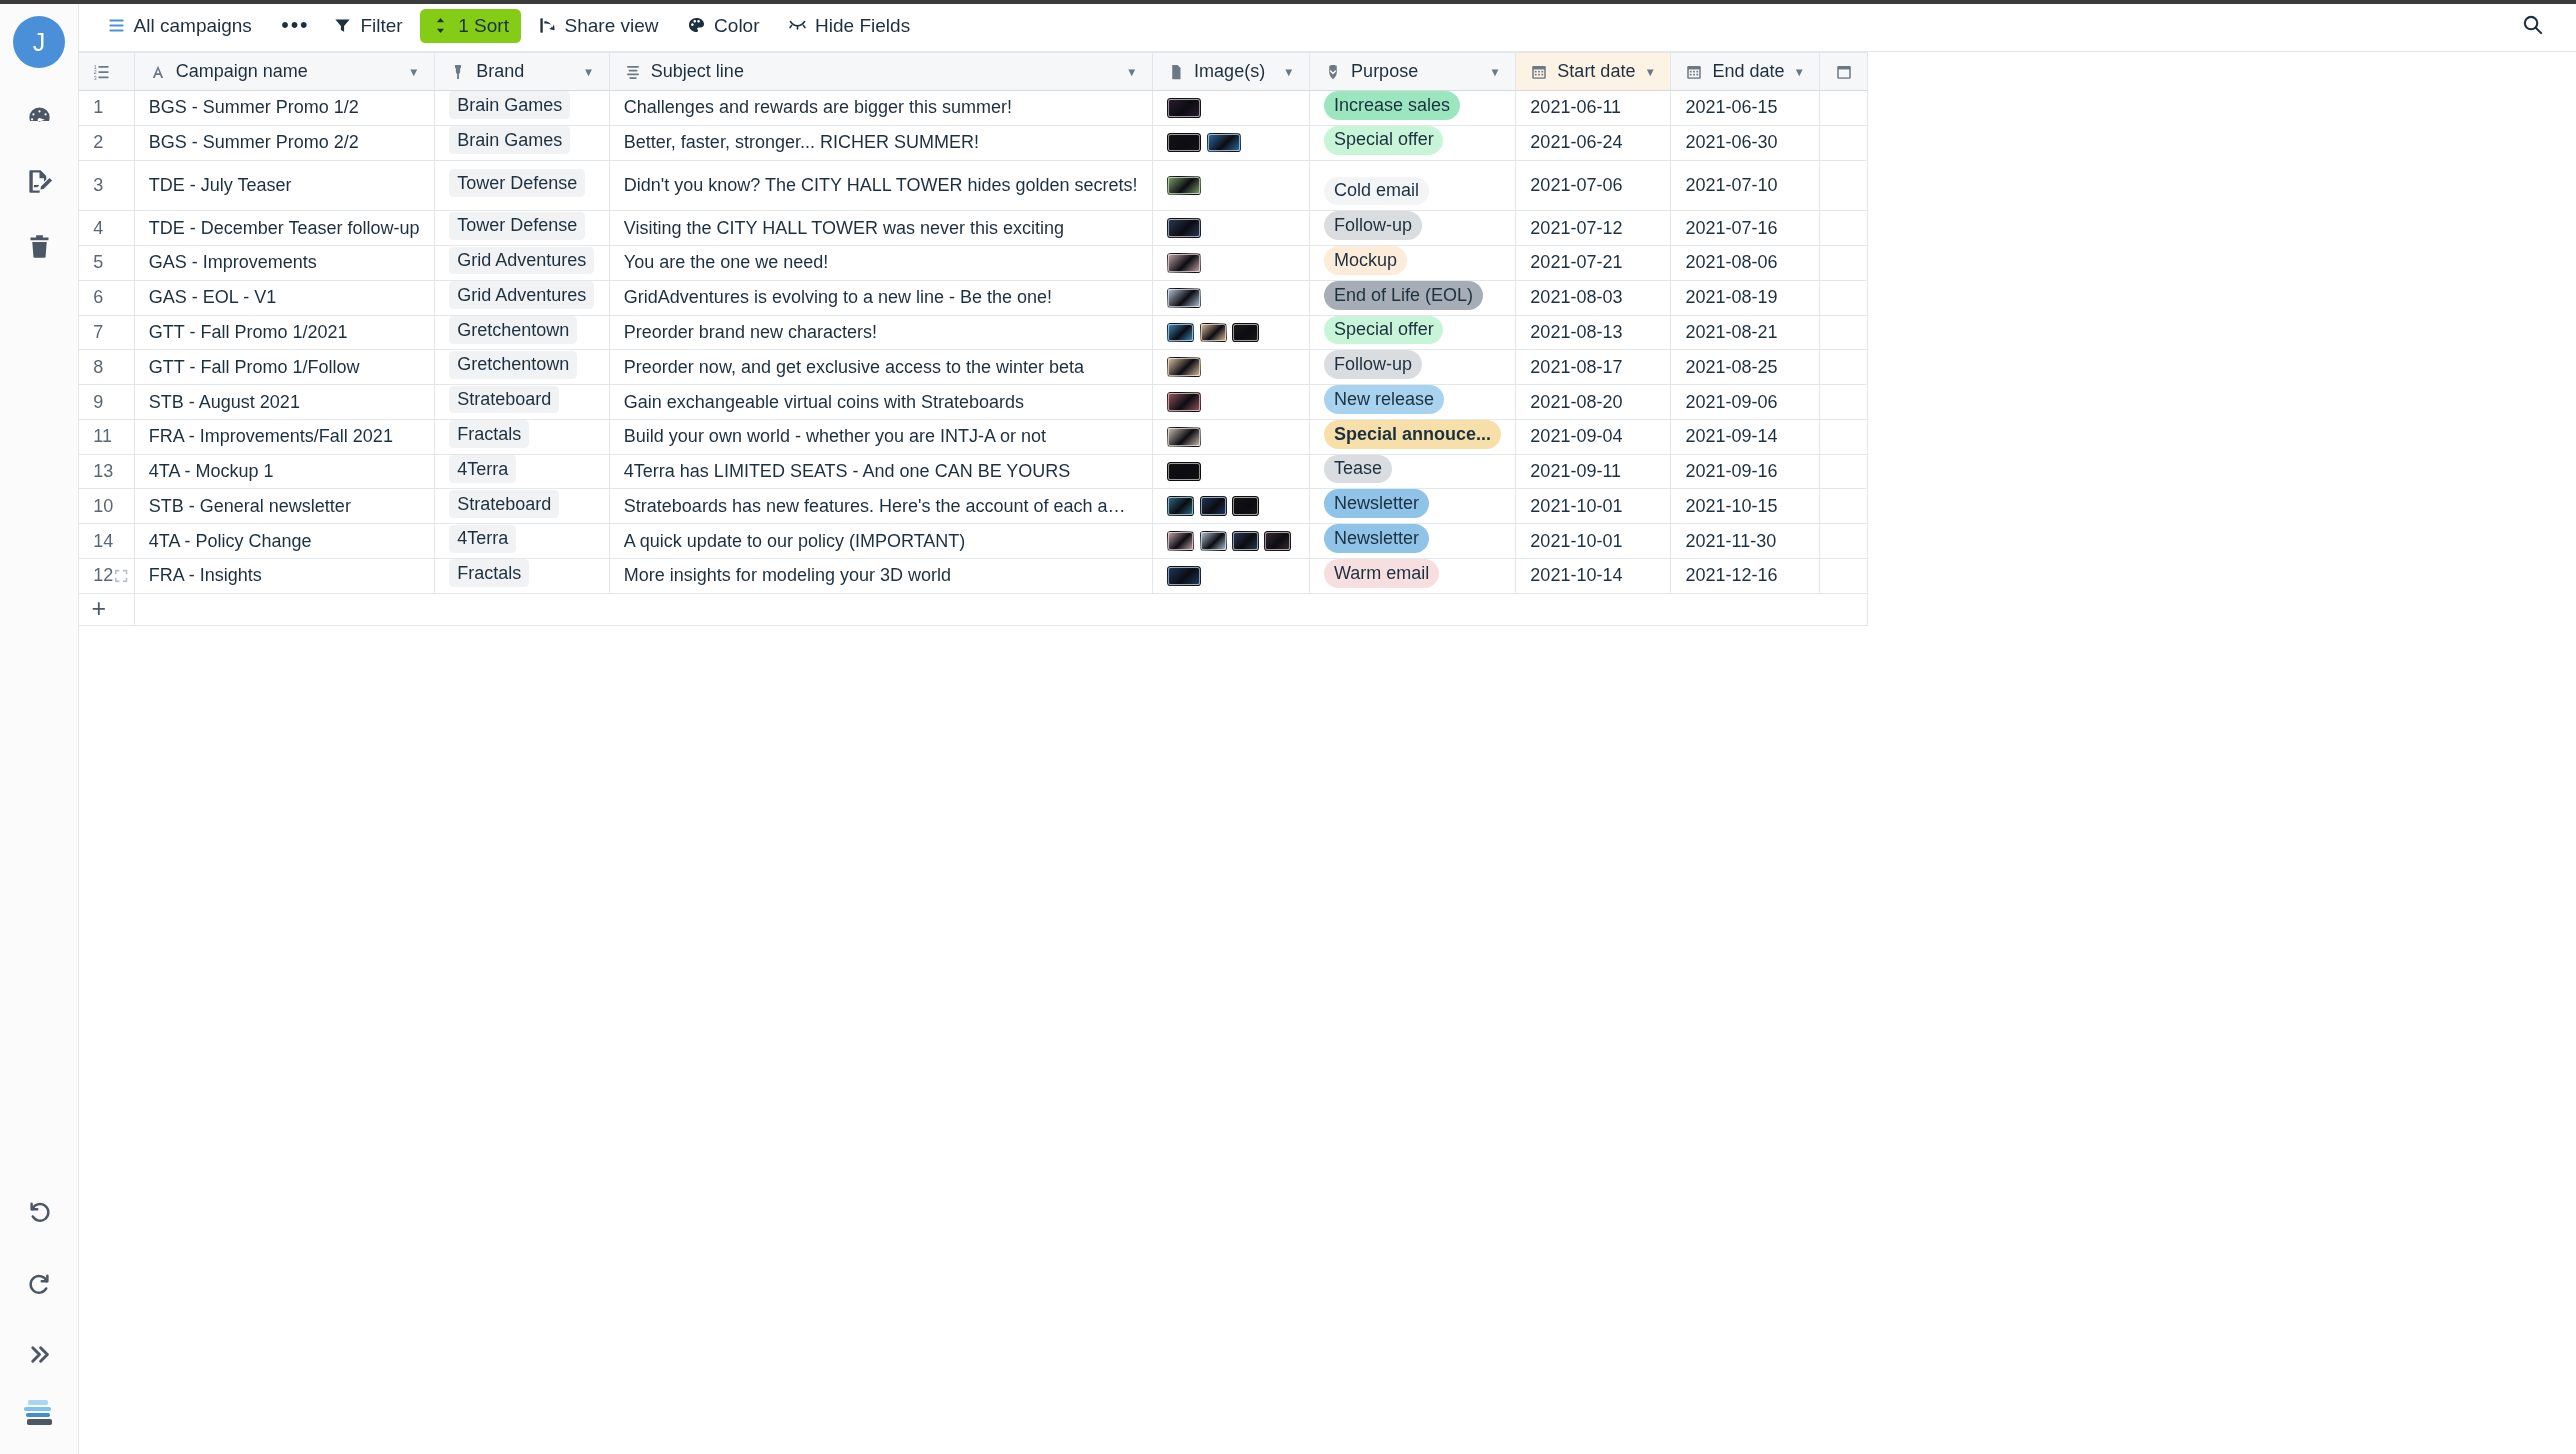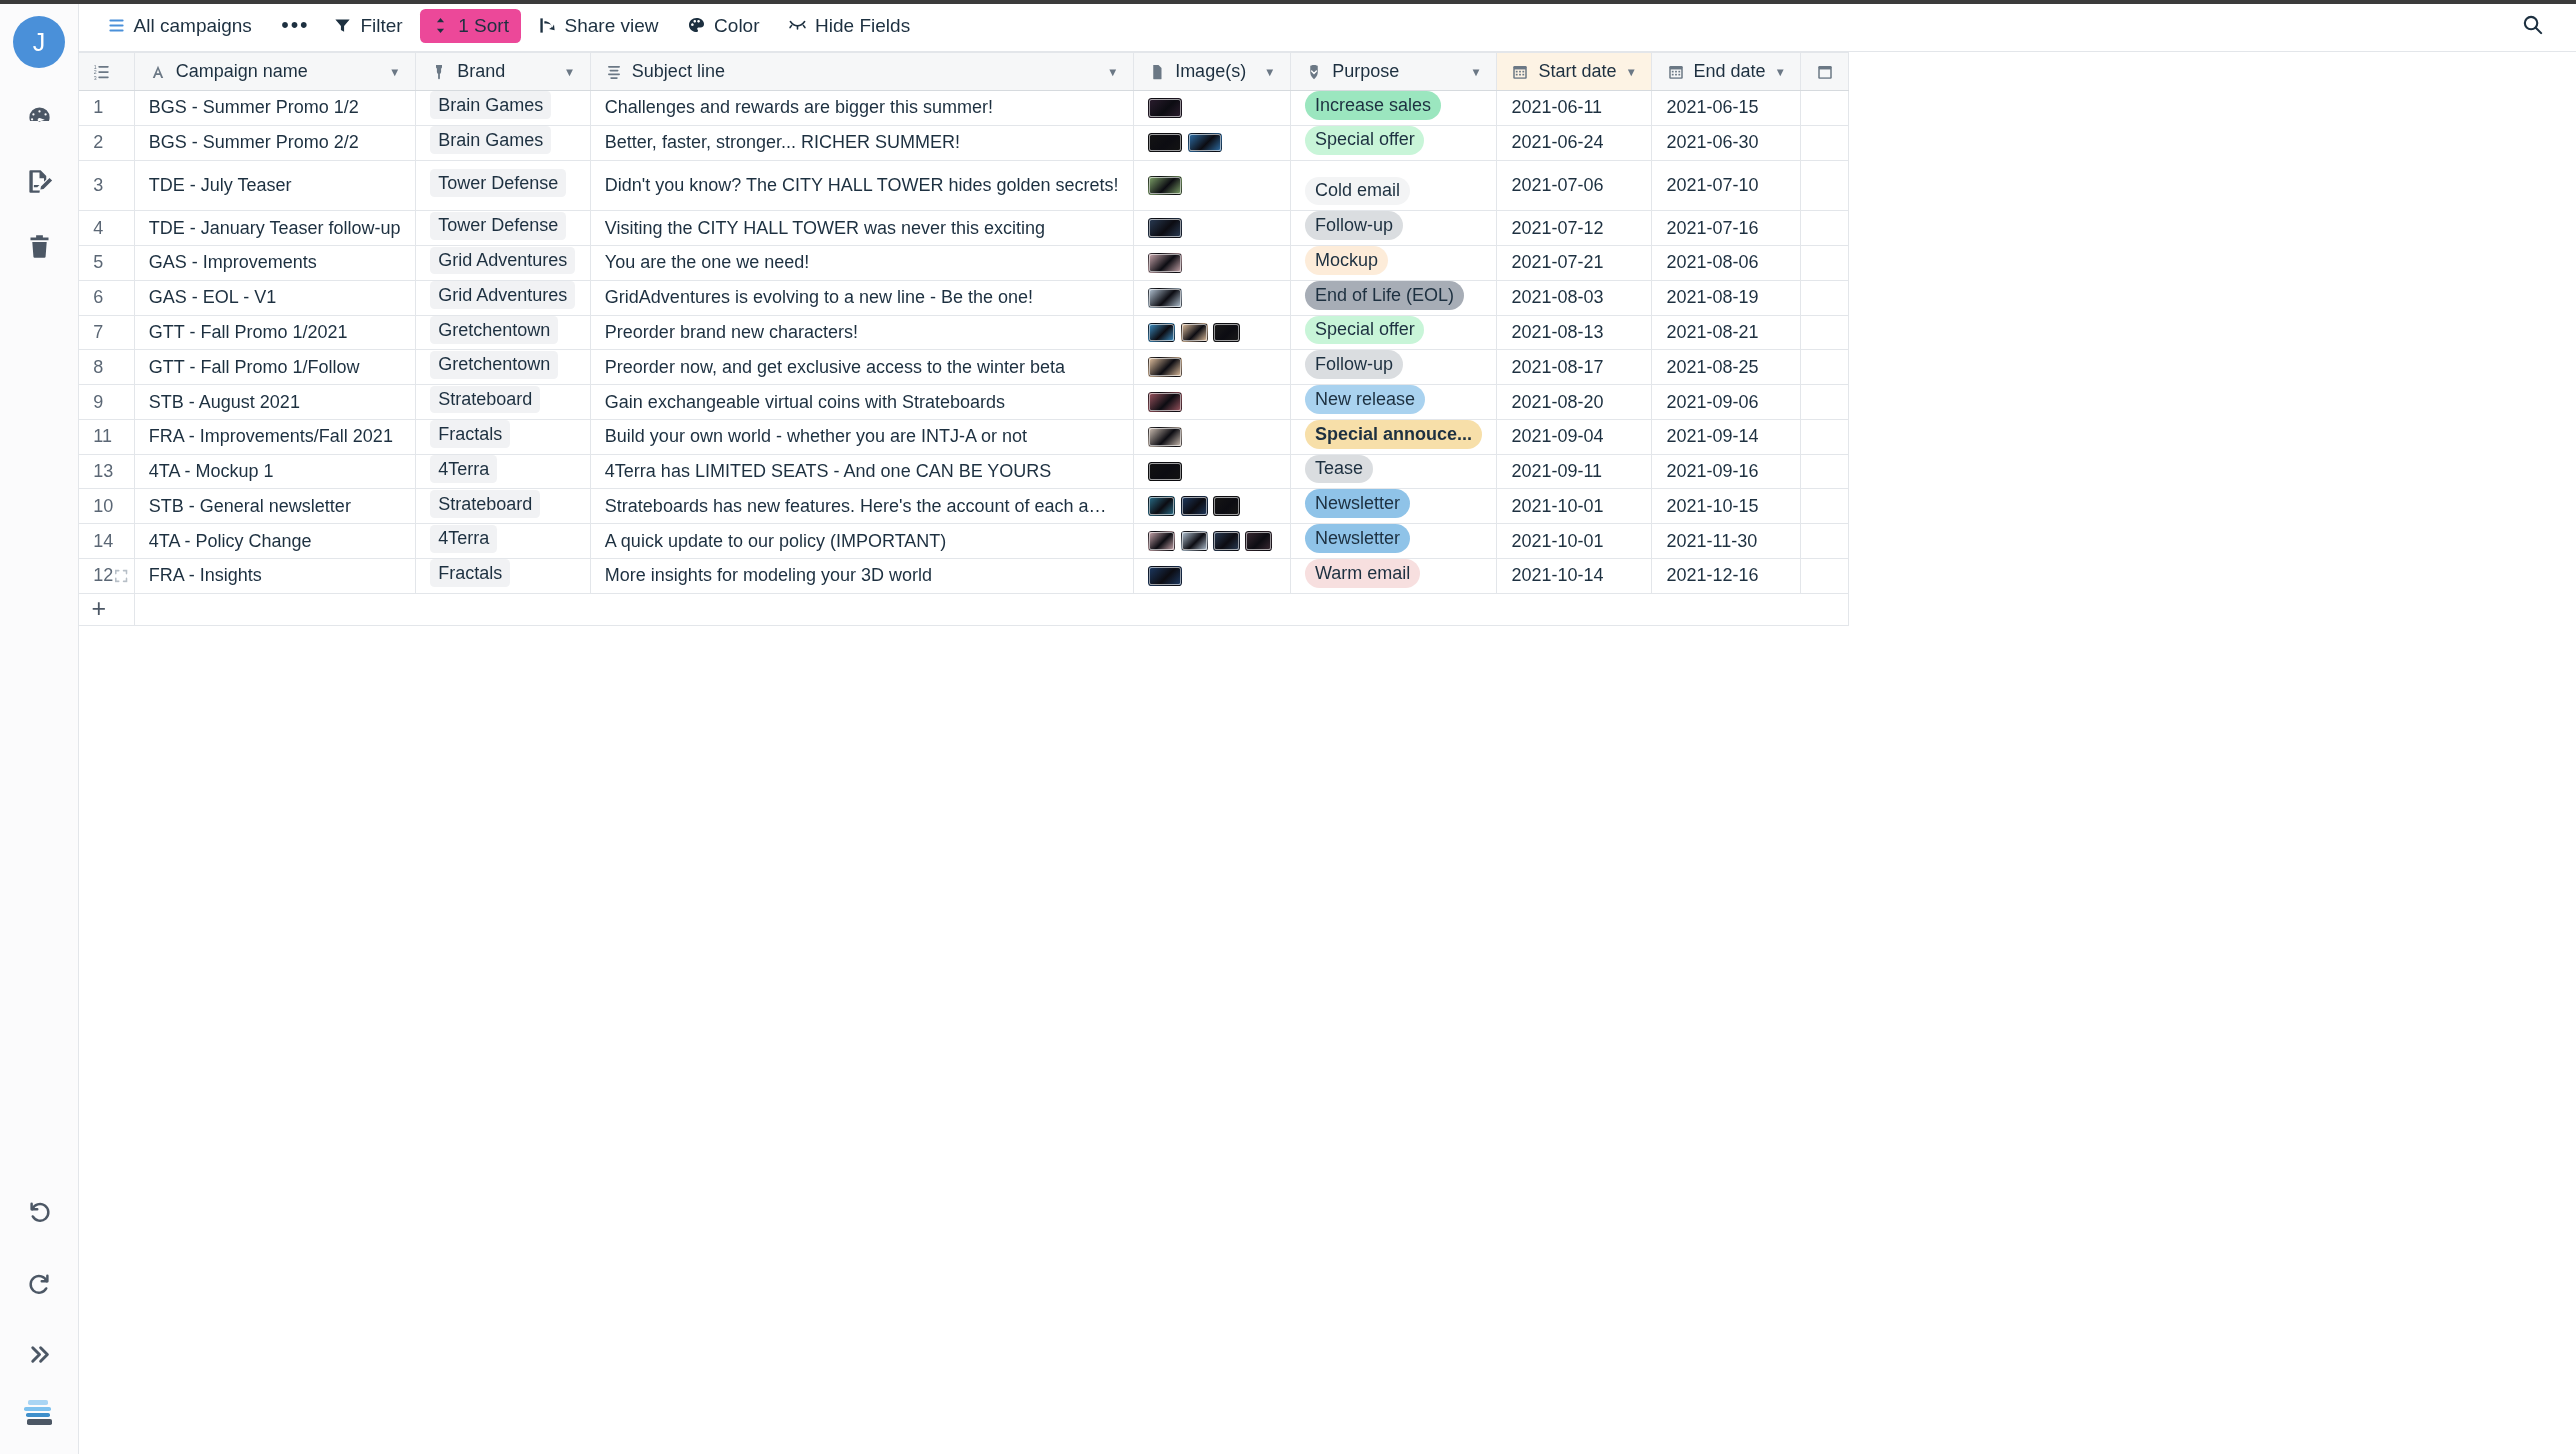--- a/index.html
+++ b/index.html
@@ -55,21 +55,21 @@
     padding: 0 16px 0 16px;
     border-bottom: 0.9px solid #e3e6ea;
     background: #ffffff;
   }
   .tb-btn {
     display: flex; align-items: center; gap: 8px;
     height: 34px; padding: 0 11.6px; margin-right: 5.4px;
     border-radius: 5.4px; cursor: pointer;
     font-size: 19px; color: #1d3040; white-space: nowrap;
   }
-  .tb-btn.active { background: #ec4899; text-align: center; }
+  .tb-btn.active { background: #84cc16; text-align: center; }
   .tb-btn svg { width: 19px; height: 19px; display: block; }
   .tb-dots { font-size: 21.5px; letter-spacing: 1.8px; color: #1d3040; padding: 0 12.5px; }
   #tb-spacer { flex: 1 1 auto; }
   .tb-search { padding: 0 16px 0 9px; cursor: pointer; display:flex; align-items:center; }
   .tb-search svg { width: 23px; height: 23px; }
 
   
   #gridwrap { flex: 1 1 auto; position: relative; overflow: hidden; background: #ffffff; }
   #gridscroll { position:absolute; inset:0; overflow: hidden; }
 
@@ -504,21 +504,21 @@
                     <span class="thumb" style="background: linear-gradient(135deg, rgb(127, 163, 106) 0%, rgb(12, 12, 18) 55%, rgb(127, 163, 106) 100%); width: 34px;"></span>
                   </div>
                 </td>
                 <td><span class="pill" style="background: rgb(243, 244, 245); margin-top: 16px;">Cold email</span></td>
                 <td class="date"><span>2021-07-06</span></td>
                 <td class="date"><span>2021-07-10</span></td>
                 <td></td>
               </tr>
               <tr>
                 <td class="num"><span>4</span></td>
-                <td><span>TDE - January Teaser follow-up</span></td>
+                <td><span>TDE - December Teaser follow-up</span></td>
                 <td><span class="chip">Tower Defense</span></td>
                 <td class="subj"><span>Visiting the CITY HALL TOWER was never this exciting</span></td>
                 <td class="imgs">
                   <div class="thumbs">
                     <span class="thumb" style="background: linear-gradient(135deg, rgb(42, 60, 85) 0%, rgb(12, 12, 18) 55%, rgb(42, 60, 85) 100%); width: 34px;"></span>
                   </div>
                 </td>
                 <td><span class="pill" style="background: rgb(218, 221, 224);">Follow-up</span></td>
                 <td class="date"><span>2021-07-12</span></td>
                 <td class="date"><span>2021-07-16</span></td>

